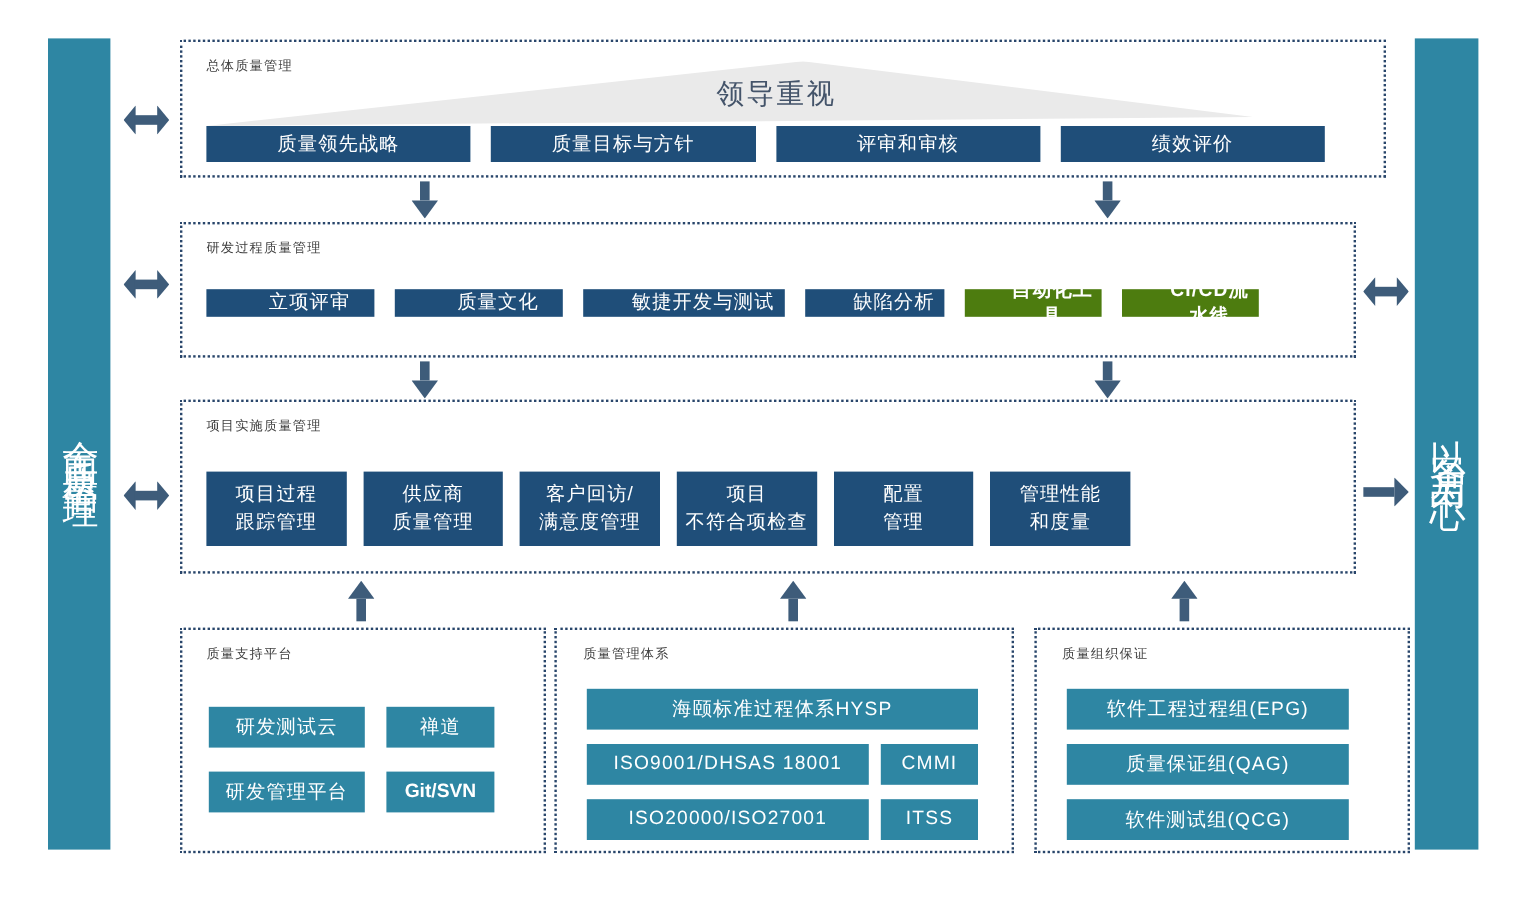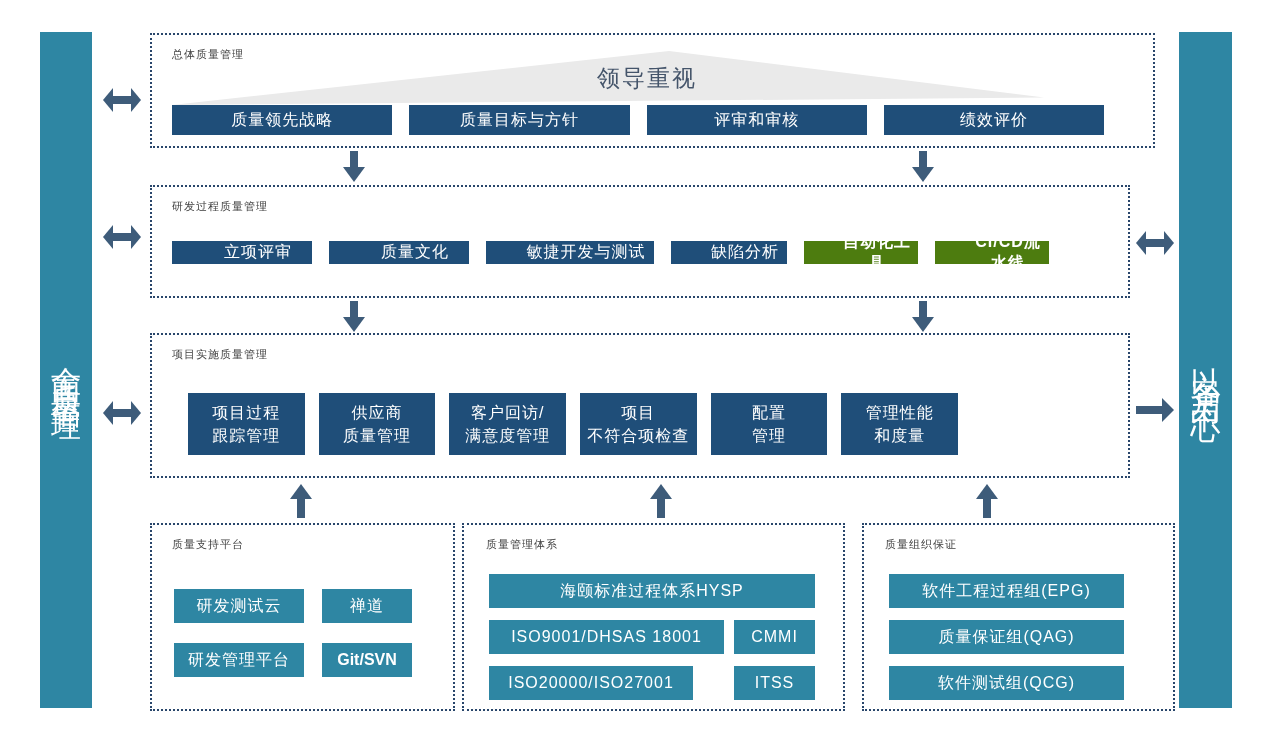--- a/index.html
+++ b/index.html
@@ -46,21 +46,21 @@
     letter-spacing:1px;
   }
   .btn.teal{background:#4d7c0f;font-weight:bold;}
   .btn .ln{display:block;line-height:1.45;}
   .row{position:absolute;display:flex;}
   #row-overall{left:20px;top:70px;width:932px;gap:17px;}
   #row-overall .btn{flex:1;height:30px;}
   #row-rnd{left:20px;top:54px;gap:17px;}
   #row-rnd .btn{height:23px;padding-left:32px;}
   .w140{width:140px;}.w168{width:168px;}.w116{width:116px;}.w114{width:114px;}
-  #row-project{left:20px;top:58px;width:770px;gap:14px;margin-left:16px;}
+  #row-project{left:20px;top:58px;width:770px;gap:14px;}
   #row-project .btn{flex:1;height:62px;flex-direction:column;}
   
   .sbtn{
     position:absolute;background:#2e86a3;color:#fff;font-size:16px;
     display:flex;align-items:center;justify-content:center;box-sizing:border-box;
     letter-spacing:1px;height:34px;
   }
   .sbtn.bold{font-weight:bold;letter-spacing:0;}
   
   .arrow{position:absolute;}
@@ -138,21 +138,21 @@
     <div class="sbtn" style="left:170px;top:64px;width:90px;">禅道</div>
     <div class="sbtn" style="left:22px;top:118px;width:130px;">研发管理平台</div>
     <div class="sbtn bold" style="left:170px;top:118px;width:90px;">Git/SVN</div>
   </div>
 
   <div class="panel" id="panel-system">
     <div class="panel-title" style="left:22px;">质量管理体系</div>
     <div class="sbtn" style="left:25px;top:49px;width:326px;">海颐标准过程体系HYSP</div>
     <div class="sbtn" style="left:25px;top:95px;width:235px;">ISO9001/DHSAS 18001</div>
     <div class="sbtn" style="left:270px;top:95px;width:81px;">CMMI</div>
-    <div class="sbtn" style="left:25px;top:141px;width:204px;">ISO20000/ISO27001</div>
+    <div class="sbtn" style="left:25px;top:141px;width:235px;">ISO20000/ISO27001</div>
     <div class="sbtn" style="left:270px;top:141px;width:81px;">ITSS</div>
   </div>
 
   <div class="panel" id="panel-org">
     <div class="panel-title" style="left:21px;">质量组织保证</div>
     <div class="sbtn" style="left:25px;top:49px;width:235px;">软件工程过程组(EPG)</div>
     <div class="sbtn" style="left:25px;top:95px;width:235px;">质量保证组(QAG)</div>
     <div class="sbtn" style="left:25px;top:141px;width:235px;">软件测试组(QCG)</div>
   </div>
 

